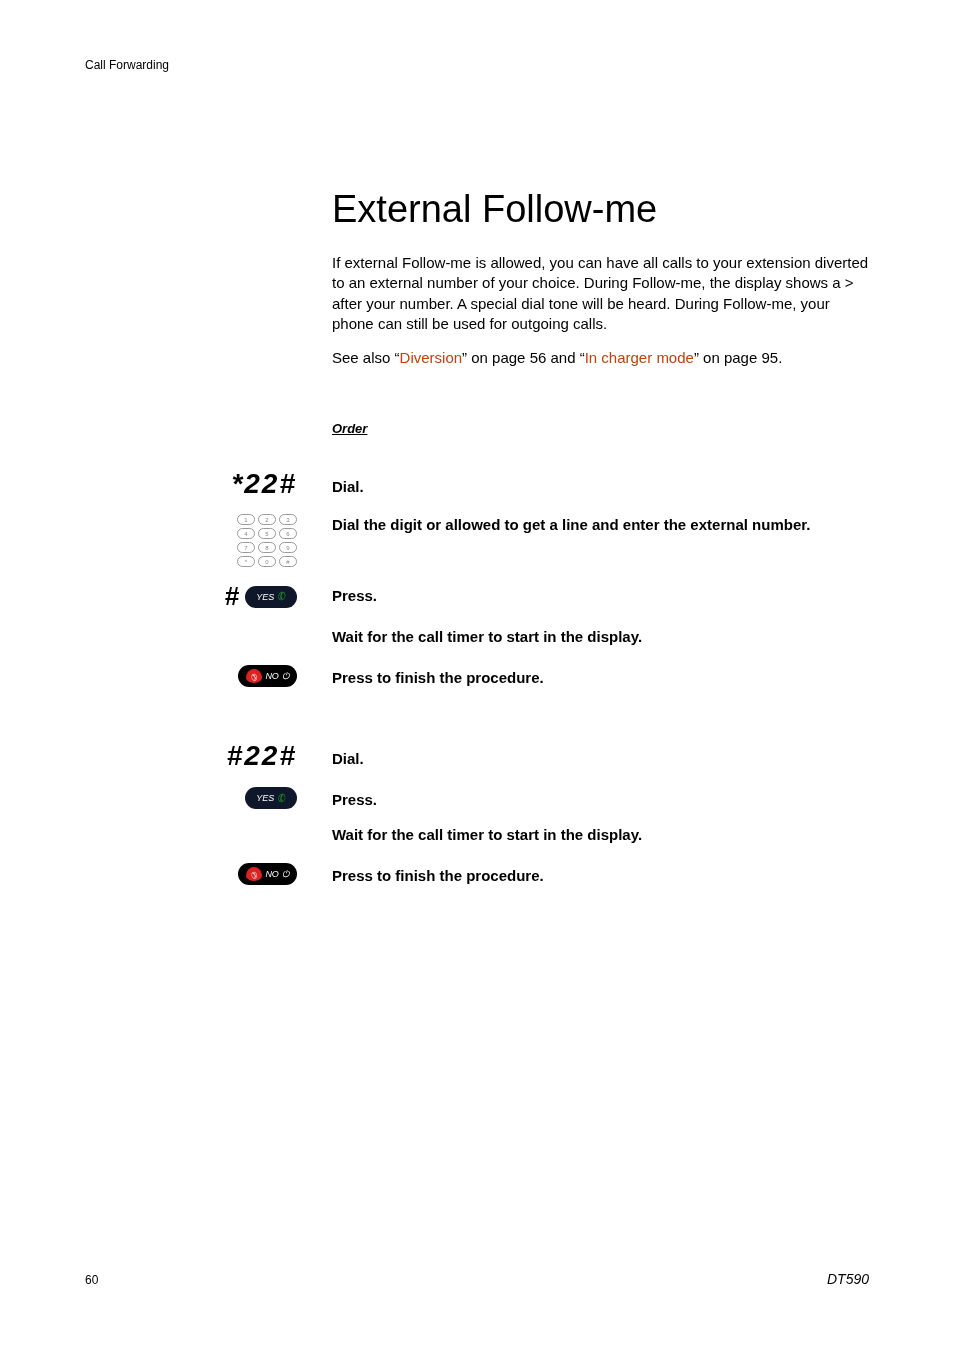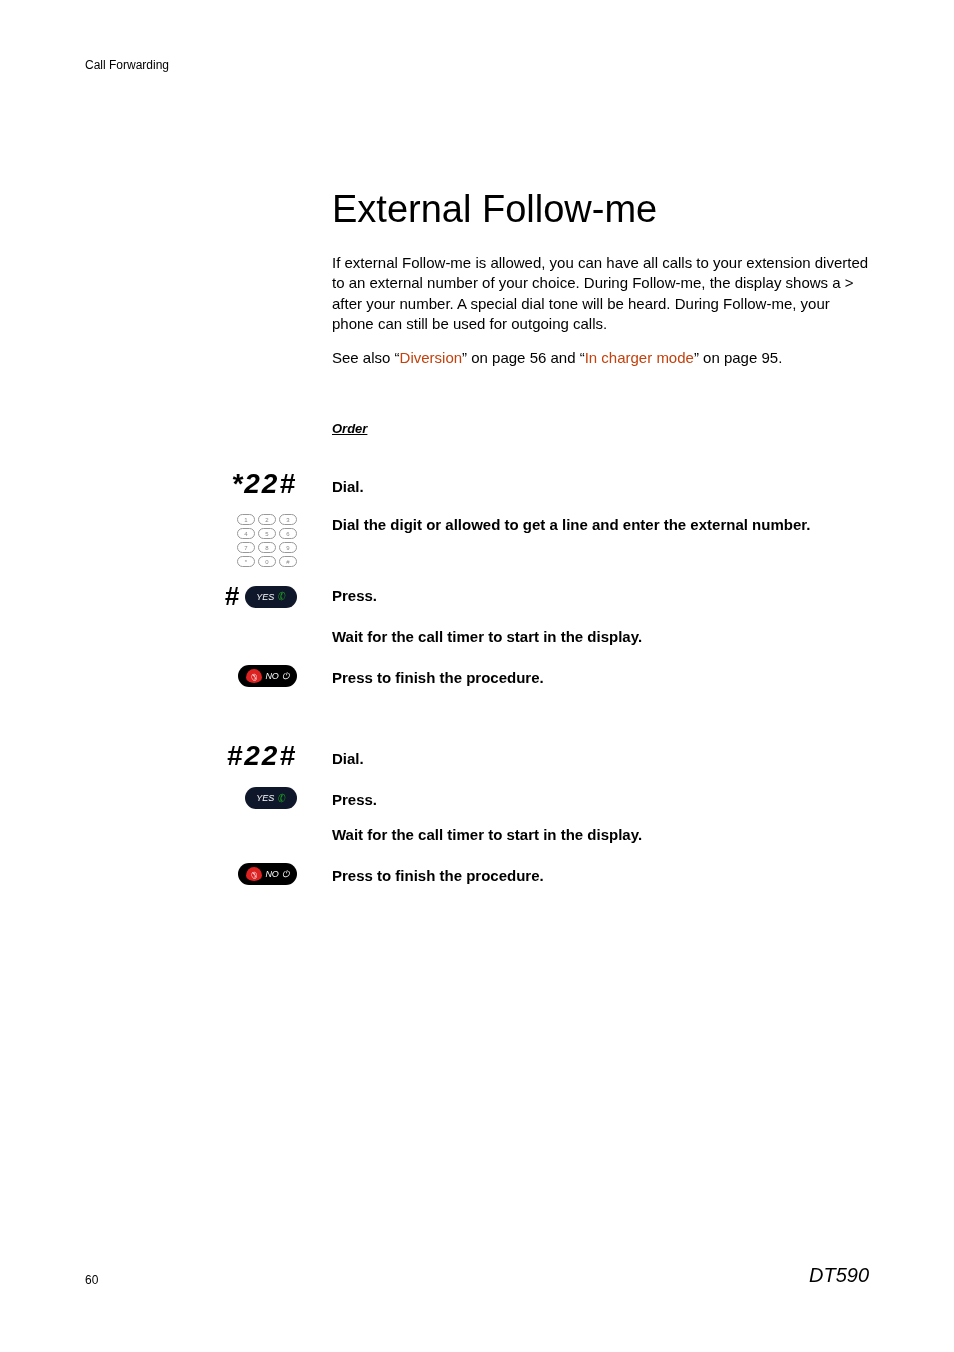--- a/index.html
+++ b/index.html
@@ -135,21 +135,21 @@
   .footer-left {
     position: absolute;
     bottom: 65px;
     left: 85px;
     font-size: 12px;
   }
   .footer-right {
     position: absolute;
     bottom: 65px;
     right: 85px;
-    font-size: 20px;
+    font-size: 14px;
     font-style: italic;
   }
   .order-block { position: absolute; top: 420px; }
   .cancel-block { position: absolute; top: 740px; }
 </style>
 </head>
 <body>
 
 <div class="header">Call Forwarding</div>
 

